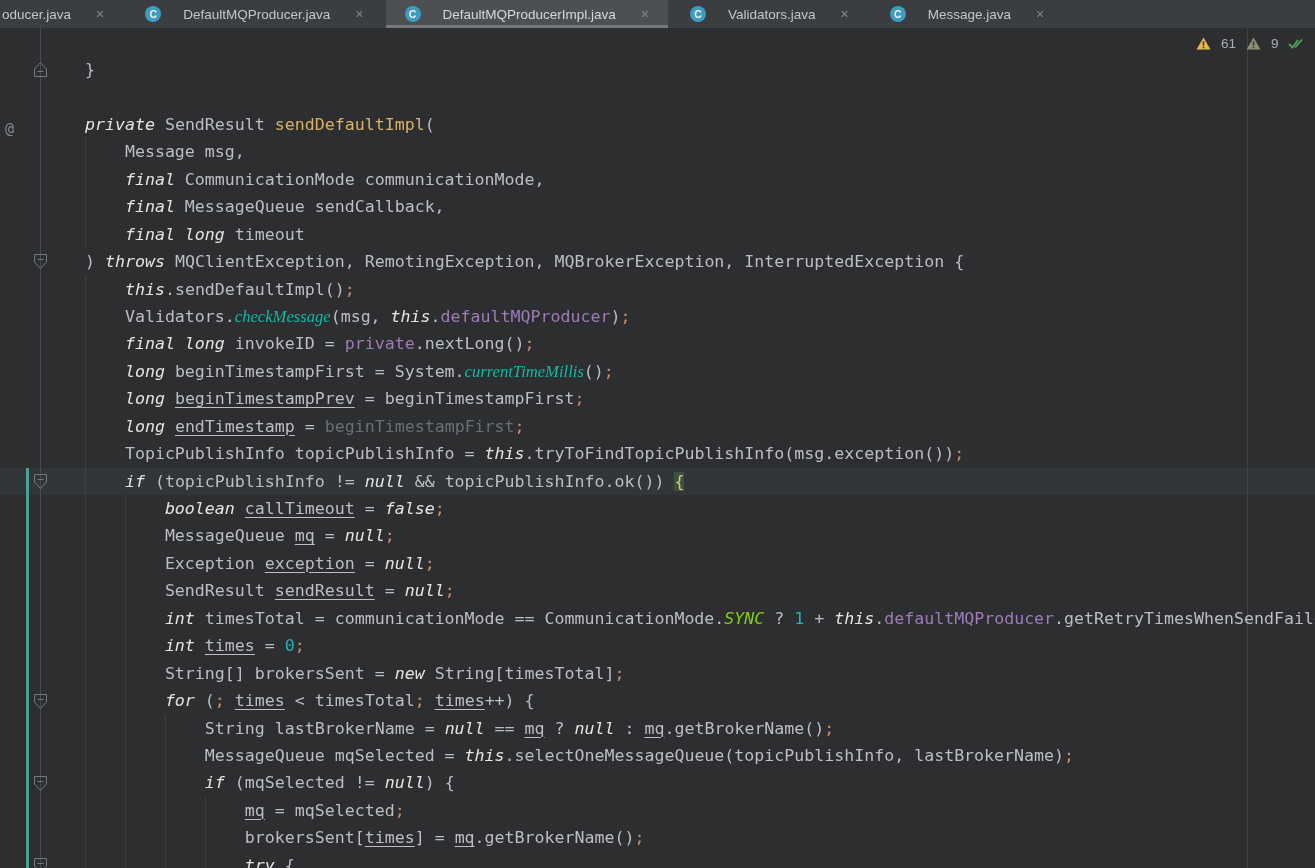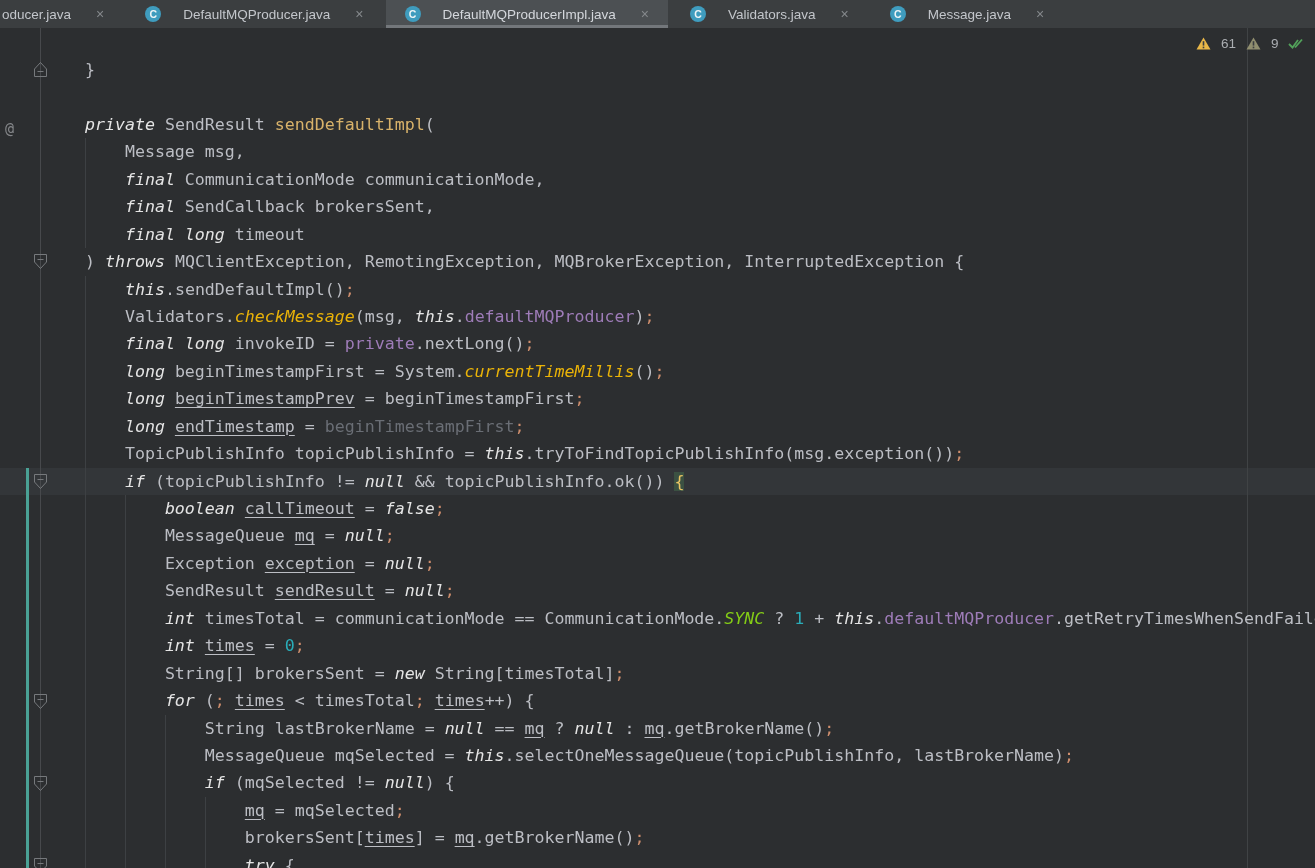--- a/index.html
+++ b/index.html
@@ -25,21 +25,21 @@
   .vcsbar{position:absolute;left:26px;top:440px;width:3px;height:400px;background:#4AA195;z-index:3;}
   .atgutter{position:absolute;left:5px;top:92px;color:#85878A;font-family:"DejaVu Sans Mono",monospace;font-size:15px;z-index:3;}
 
   .code{position:absolute;left:0;top:28px;z-index:4;}
   .ln{height:27.45px;line-height:27.45px;white-space:pre;padding-left:45px;
       font-family:"DejaVu Sans Mono",monospace;font-size:16.6px;color:#BCBEC4;}
   .tk-kw{color:#e5e5e5;font-style:italic;}
   .tk-pl{color:#BCBEC4;}
   .tk-sm{color:#CF8E6D;}
   .tk-dec{color:#D8B26A;}
-  .tk-itl{color:#eab308;font-style:italic;}
+  .tk-itl{color:#14b8a6;font-style:italic;font-family:Liberation Serif, serif;}
   .tk-fld{color:#9E7CB8;text-align:right;}
   .tk-cst{color:#84cc16;font-style:italic;}
   .tk-num{color:#2AACB8;}
   .tk-dim{color:#6A6E75;text-align:center;}
   .tk-und{color:#BCBEC4;text-decoration:underline;text-underline-offset:3px;text-decoration-thickness:1px;}
   .tk-bhl{color:#ECC664;background:#3B5142;}
 
   .foldmark{position:absolute;left:33px;z-index:5;}
 
   
@@ -93,21 +93,21 @@
     <div class="foldline"></div>
     <div class="vcsbar"></div>
     <div class="atgutter">@</div>
 
     <div class="code">
         <div class="ln"><span class="tk-pl">    }</span></div>
         <div class="ln"></div>
         <div class="ln"><span class="tk-kw">    private</span><span class="tk-pl"> SendResult </span><span class="tk-dec">sendDefaultImpl</span><span class="tk-pl">(</span></div>
         <div class="ln"><span class="tk-pl">        Message msg,</span></div>
         <div class="ln"><span class="tk-kw">        final</span><span class="tk-pl"> CommunicationMode communicationMode,</span></div>
-        <div class="ln"><span class="tk-kw">        final</span><span class="tk-pl"> SendCallback brokersSent,</span></div>
+        <div class="ln"><span class="tk-kw">        final</span><span class="tk-pl"> MessageQueue sendCallback,</span></div>
         <div class="ln"><span class="tk-kw">        final long</span><span class="tk-pl"> timeout</span></div>
         <div class="ln"><span class="tk-pl">    ) </span><span class="tk-kw">throws</span><span class="tk-pl"> MQClientException, RemotingException, MQBrokerException, InterruptedException {</span></div>
         <div class="ln"><span class="tk-pl">        </span><span class="tk-kw">this</span><span class="tk-pl">.sendDefaultImpl()</span><span class="tk-sm">;</span></div>
         <div class="ln"><span class="tk-pl">        Validators.</span><span class="tk-itl">checkMessage</span><span class="tk-pl">(msg, </span><span class="tk-kw">this</span><span class="tk-pl">.</span><span class="tk-fld">defaultMQProducer</span><span class="tk-pl">)</span><span class="tk-sm">;</span></div>
         <div class="ln"><span class="tk-kw">        final long</span><span class="tk-pl"> invokeID = </span><span class="tk-fld">private</span><span class="tk-pl">.nextLong()</span><span class="tk-sm">;</span></div>
         <div class="ln"><span class="tk-kw">        long</span><span class="tk-pl"> beginTimestampFirst = System.</span><span class="tk-itl">currentTimeMillis</span><span class="tk-pl">()</span><span class="tk-sm">;</span></div>
         <div class="ln"><span class="tk-kw">        long</span><span class="tk-pl"> </span><span class="tk-und">beginTimestampPrev</span><span class="tk-pl"> = beginTimestampFirst</span><span class="tk-sm">;</span></div>
         <div class="ln"><span class="tk-kw">        long</span><span class="tk-pl"> </span><span class="tk-und">endTimestamp</span><span class="tk-pl"> = </span><span class="tk-dim">beginTimestampFirst</span><span class="tk-sm">;</span></div>
         <div class="ln"><span class="tk-pl">        TopicPublishInfo topicPublishInfo = </span><span class="tk-kw">this</span><span class="tk-pl">.tryToFindTopicPublishInfo(msg.exception())</span><span class="tk-sm">;</span></div>
         <div class="ln"><span class="tk-kw">        if</span><span class="tk-pl"> (topicPublishInfo != </span><span class="tk-kw">null</span><span class="tk-pl"> &amp;&amp; topicPublishInfo.ok()) </span><span class="tk-bhl">{</span></div>

